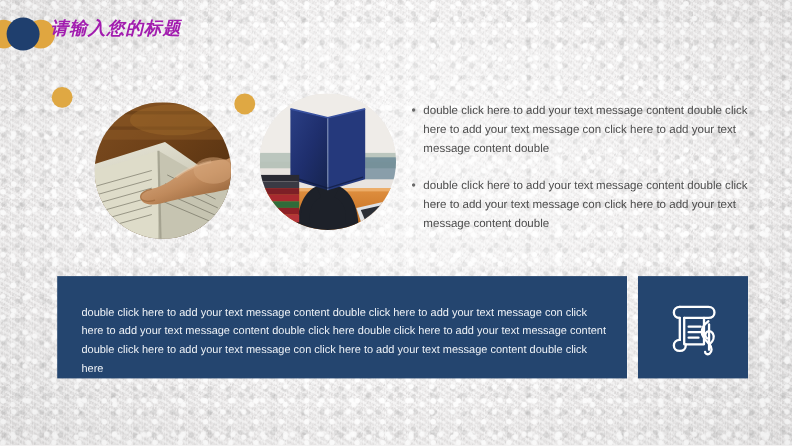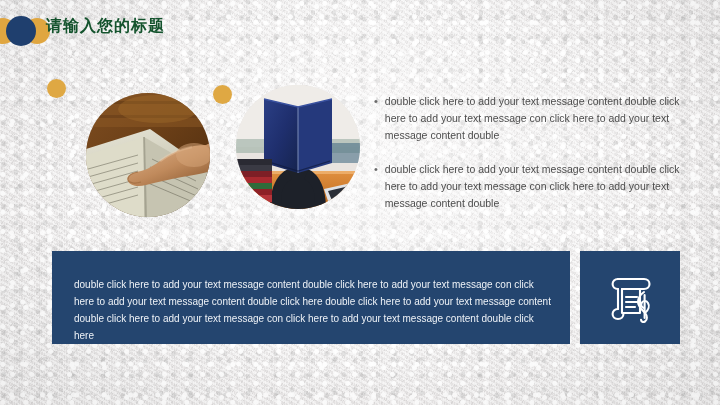--- a/index.html
+++ b/index.html
@@ -52,23 +52,24 @@
   #hdr-circle-a { left: -10px; top: 18px; width: 26px; height: 26px; background: #e0a640; }
   #hdr-circle-b { left:   6px; top: 16px; width: 30px; height: 30px; background: #1f3f6e; }
   #hdr-circle-c { left:  24px; top: 18px; width: 26px; height: 26px; background: #e0a640; }
 
   #slide-title {
     position: absolute;
     left: 46px;
     top: 16px;
     font-size: 16px;
     font-weight: 700;
-    color: #14532d;
+    color: #a21caf;
     letter-spacing: 1px;
     white-space: nowrap;
+    font-style: italic;
   }
 
   
   .accent-dot {
     position: absolute;
     border-radius: 50%;
     background: #dfa843;
   }
   #accent-dot-1 { left: 47px; top: 79px; width: 19px; height: 19px; }
   #accent-dot-2 { left: 213px; top: 85px; width: 19px; height: 19px; }

